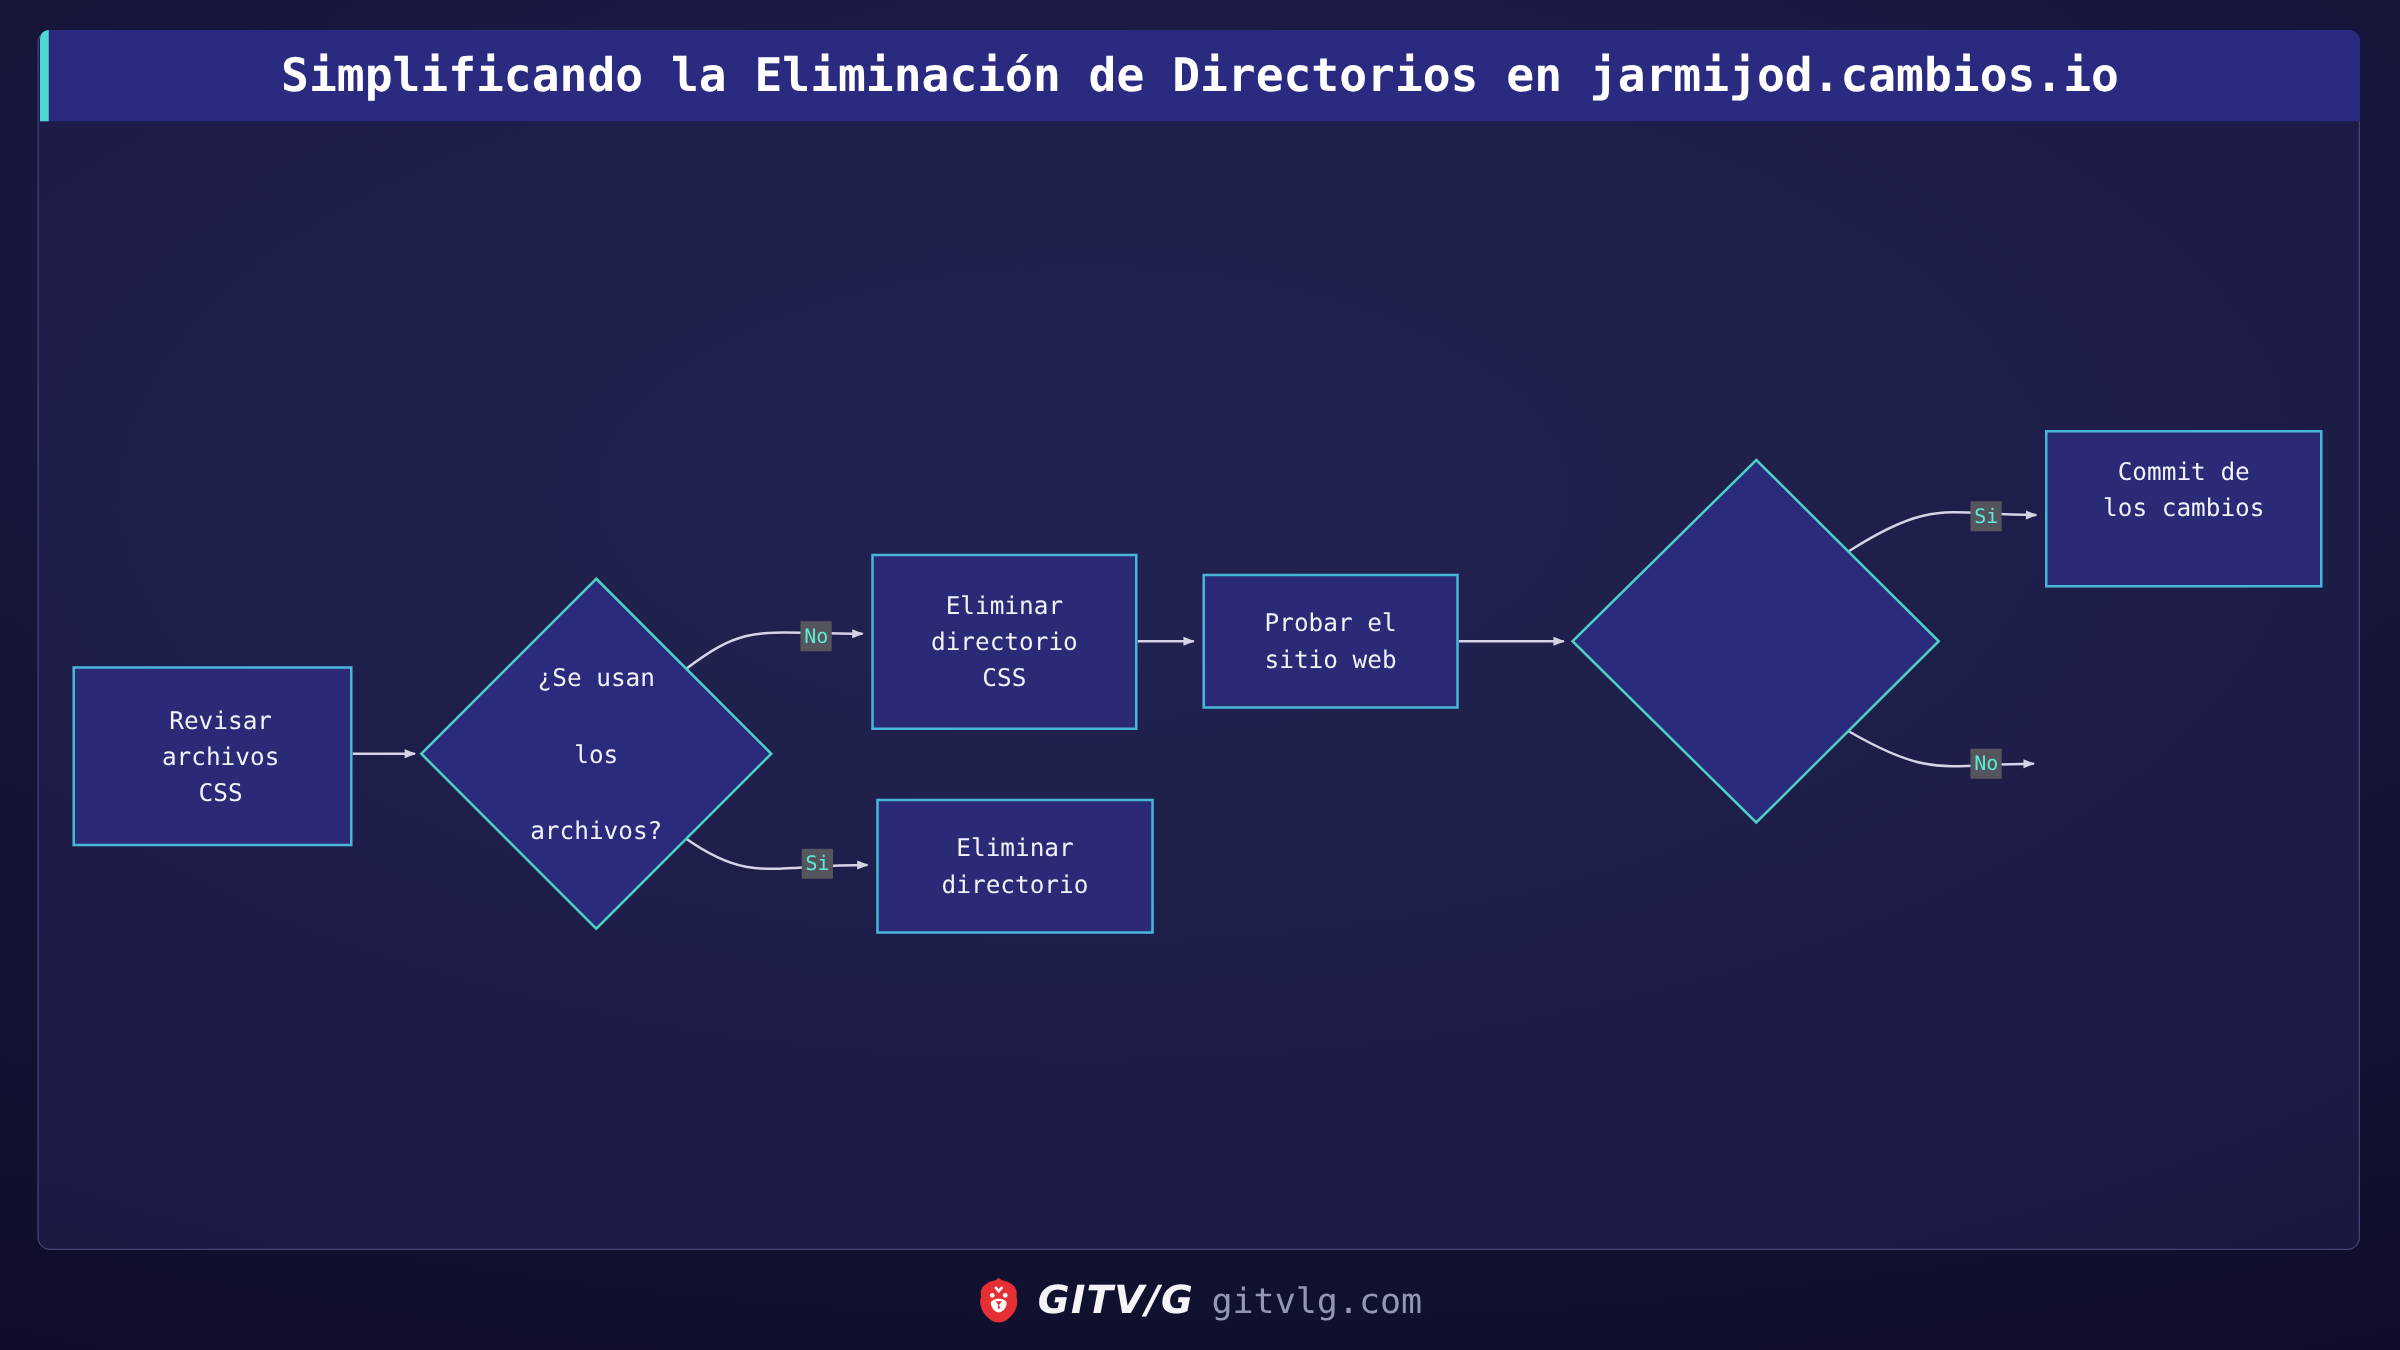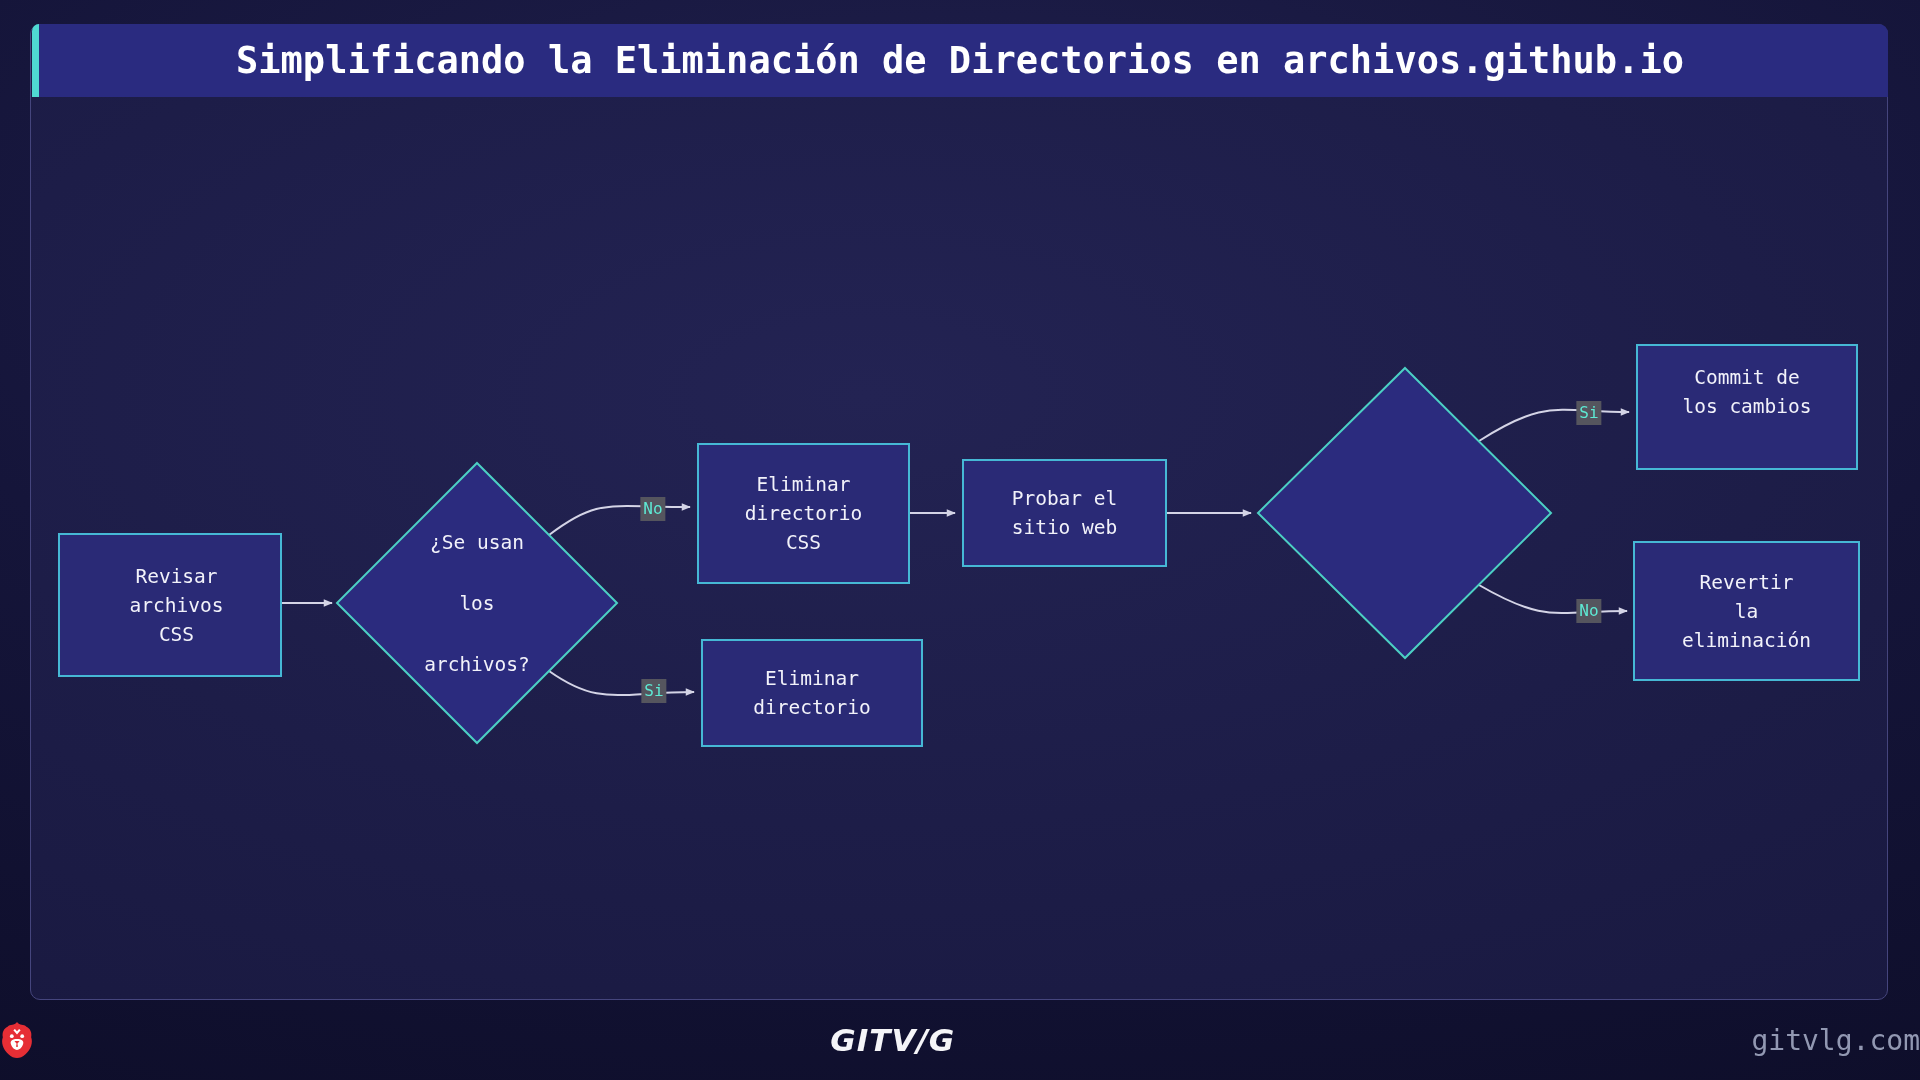--- a/index.html
+++ b/index.html
@@ -35,35 +35,35 @@
   .diamond-text{position:absolute;box-sizing:border-box;background:transparent;border:none;
         color:#f2f2fa;display:flex;flex-direction:column;align-items:center;justify-content:center;
         font-size:19.5px;line-height:29px;text-align:center;}
 
   .edge-label{position:absolute;transform:translate(-50%,-50%);
         background:#55555e;color:#5eead4;font-size:16px;line-height:20px;
         padding:2px 3px;white-space:nowrap;}
 
   
   .footer{position:absolute;left:0;top:1000px;width:1920px;height:80px;
-        display:flex;align-items:center;justify-content:space-between;gap:14px;}
+        display:flex;align-items:center;justify-content:center;gap:14px;}
   .brand{font-family:"DejaVu Sans",sans-serif;font-style:italic;font-weight:bold;
         font-size:31px;color:#f5f5f8;letter-spacing:1px;}
   .site{font-family:"DejaVu Sans Mono",monospace;font-size:28px;color:#9298b2;}
 </style>
 </head>
 <body>
 
 <div class="page">
 
   <div class="panel"></div>
 
   <div class="titlebar">
     <div class="accent"></div>
-    <h1>Simplificando la Eliminación de Directorios en archivos.github.io</h1>
+    <h1>Simplificando la Eliminación de Directorios en jarmijod.cambios.io</h1>
   </div>
 
   <div class="canvas">
 
     <svg class="edges" viewBox="0 0 1920 1080" xmlns="http://www.w3.org/2000/svg">
       <defs>
         <marker id="arrow" viewBox="0 0 12 12" refX="10" refY="6" markerUnits="userSpaceOnUse" markerWidth="11" markerHeight="11" orient="auto">
           <path d="M1,2 L11,6 L1,10 Z" fill="#d4d4e6"></path>
         </marker>
       </defs>
@@ -100,25 +100,20 @@
     <div class="node" style="left:962px;top:459px;width:205px;height:108px;">
       <span>Probar el</span>
       <span>sitio web</span>
     </div>
 
     <div class="node" style="left:1636px;top:344px;width:222px;height:126px;padding-bottom:30px;">
       <span>Commit de</span>
       <span>los cambios</span>
     </div>
 
-    <div class="node" style="left:1633px;top:541px;width:227px;height:140px;">
-      <span>Revertir</span>
-      <span>la</span>
-      <span>eliminación</span>
-    </div>
 
     <div class="diamond-text" style="left:377px;top:558px;width:200px;height:90px;gap:32px;">
       <span>¿Se usan</span>
       <span>los</span>
       <span>archivos?</span>
     </div>
 
 
     <div class="edge-label" style="left:653px;top:509px;">No</div>
     <div class="edge-label" style="left:654px;top:691px;">Si</div>

